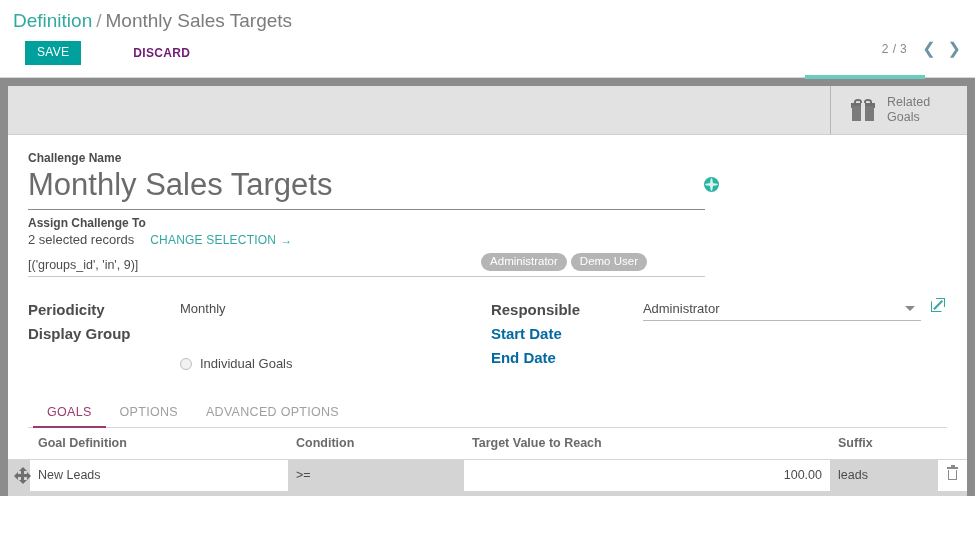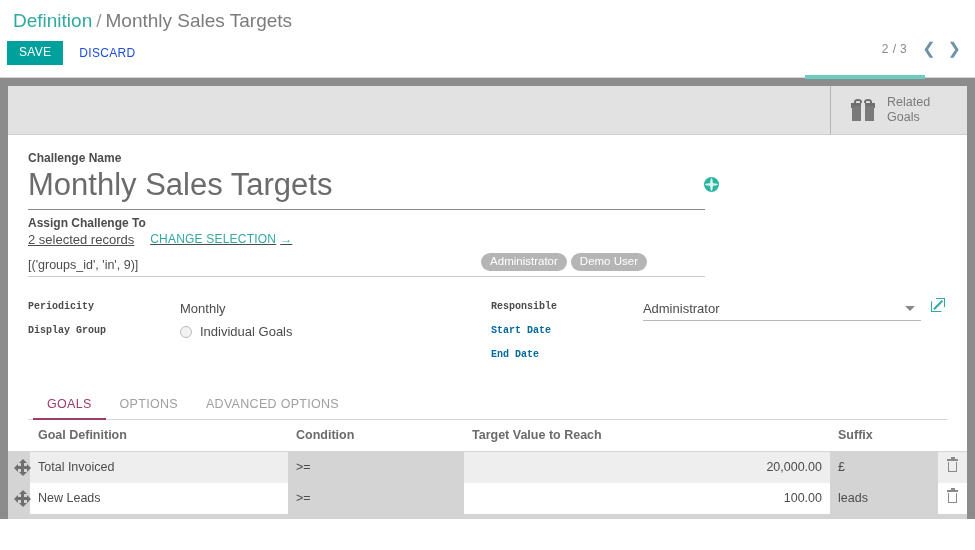--- a/index.html
+++ b/index.html
@@ -33,44 +33,46 @@
   .breadcrumb .crumb-sep {
     color: #9b9b9b;
     margin: 0 4px;
   }
   .breadcrumb .crumb-active {
     color: #7c7c7c;
   }
 
   .btn-row {
     position: absolute;
-    left: 7px; top: 41px;
-    display: flex;
+    left: 25px; top: 41px;
+    display: flex;
+    gap: 36px;
   }
   .btn-save {
     background: #00a09d;
     color: #ffffff;
     border: none;
     font-family: "Liberation Sans", sans-serif;
     font-size: 12px;
     letter-spacing: .3px;
     padding: 6px 12px 7px 12px;
     line-height: 11px;
     cursor: pointer;
   }
   .btn-discard {
-    color: #1d4ed8;
+    color: #701a75;
     font-size: 12px;
     letter-spacing: .3px;
     margin-left: 16px;
     cursor: pointer;
     background: none;
     border: none;
     font-family: "Liberation Sans", sans-serif;
     padding: 0;
+    font-weight: bold;
   }
 
   .pager {
     position: absolute;
     right: 8px; top: 42px;
     display: flex;
     align-items: center;
     font-size: 12px;
     color: #888888;
   }
@@ -210,24 +212,23 @@
     content: "";
     position: absolute; left: 1px; top: 6px;
     width: 13px; height: 3px;
     background: #d9f2ee;
     border-radius: 50%;
   }
 
   .assign-block { margin-top: 6px; }
   .assign-line {
     display: flex;
-    align-items: flex-start;
+    align-items: flex-end;
     font-size: 13px;
     color: #4c4c4c;
-    text-decoration: underline;
   }
   .assign-count { margin-right: 16px; }
   .change-selection {
     color: #32a9a0;
     font-size: 12px;
     letter-spacing: .2px;
     cursor: pointer;
     white-space: nowrap;
   }
   .change-selection .arrow { margin-left: 4px; font-size: 12px; }
@@ -270,34 +271,33 @@
 
   .frow {
     display: flex;
     align-items: flex-start;
     min-height: 23px;
     margin-bottom: 1px;
   }
   .flabel {
     width: 152px;
     flex: 0 0 152px;
-    font-size: 10px;
+    font-size: 15px;
     font-weight: bold;
     color: #4c4c4c;
     padding-top: 2px;
-    font-family: Liberation Mono, monospace;
   }
   .flabel.muted { color: #0369a1; }
   .fvalue {
     font-size: 13px;
     color: #4c4c4c;
     padding-top: 2px;
   }
 
-  .radio-list { padding-top: 1px; }
+  .radio-list { padding-top: 1px; margin-top: 32px; }
   .radio-item {
     display: flex;
     align-items: center;
     margin-bottom: 7px;
     cursor: pointer;
   }
   .radio {
     width: 12px; height: 12px;
     border-radius: 50%;
     border: 1px solid #bdbdbd;
@@ -617,35 +617,20 @@
           <tr>
             <th></th>
             <th>Goal Definition</th>
             <th>Condition</th>
             <th>Target Value to Reach</th>
             <th>Suffix</th>
             <th></th>
           </tr>
         </thead>
         <tbody>
-          <tr class="row-even">
-            <td class="handle-cell">
-              <span class="drag-handle">
-                <span class="drag-arrow da-up"></span><span class="drag-arrow da-down"></span>
-                <span class="drag-arrow da-left"></span><span class="drag-arrow da-right"></span>
-              </span>
-            </td>
-            <td>Total Invoiced</td>
-            <td class="readonly">&gt;=</td>
-            <td class="num">20,000.00</td>
-            <td class="readonly">£</td>
-            <td class="trash-cell">
-              <span class="trash"><span class="lid"></span><span class="can"></span></span>
-            </td>
-          </tr>
           <tr class="row-odd">
             <td class="handle-cell">
               <span class="drag-handle">
                 <span class="drag-arrow da-up"></span><span class="drag-arrow da-down"></span>
                 <span class="drag-arrow da-left"></span><span class="drag-arrow da-right"></span>
               </span>
             </td>
             <td>New Leads</td>
             <td class="readonly">&gt;=</td>
             <td class="num">100.00</td>

